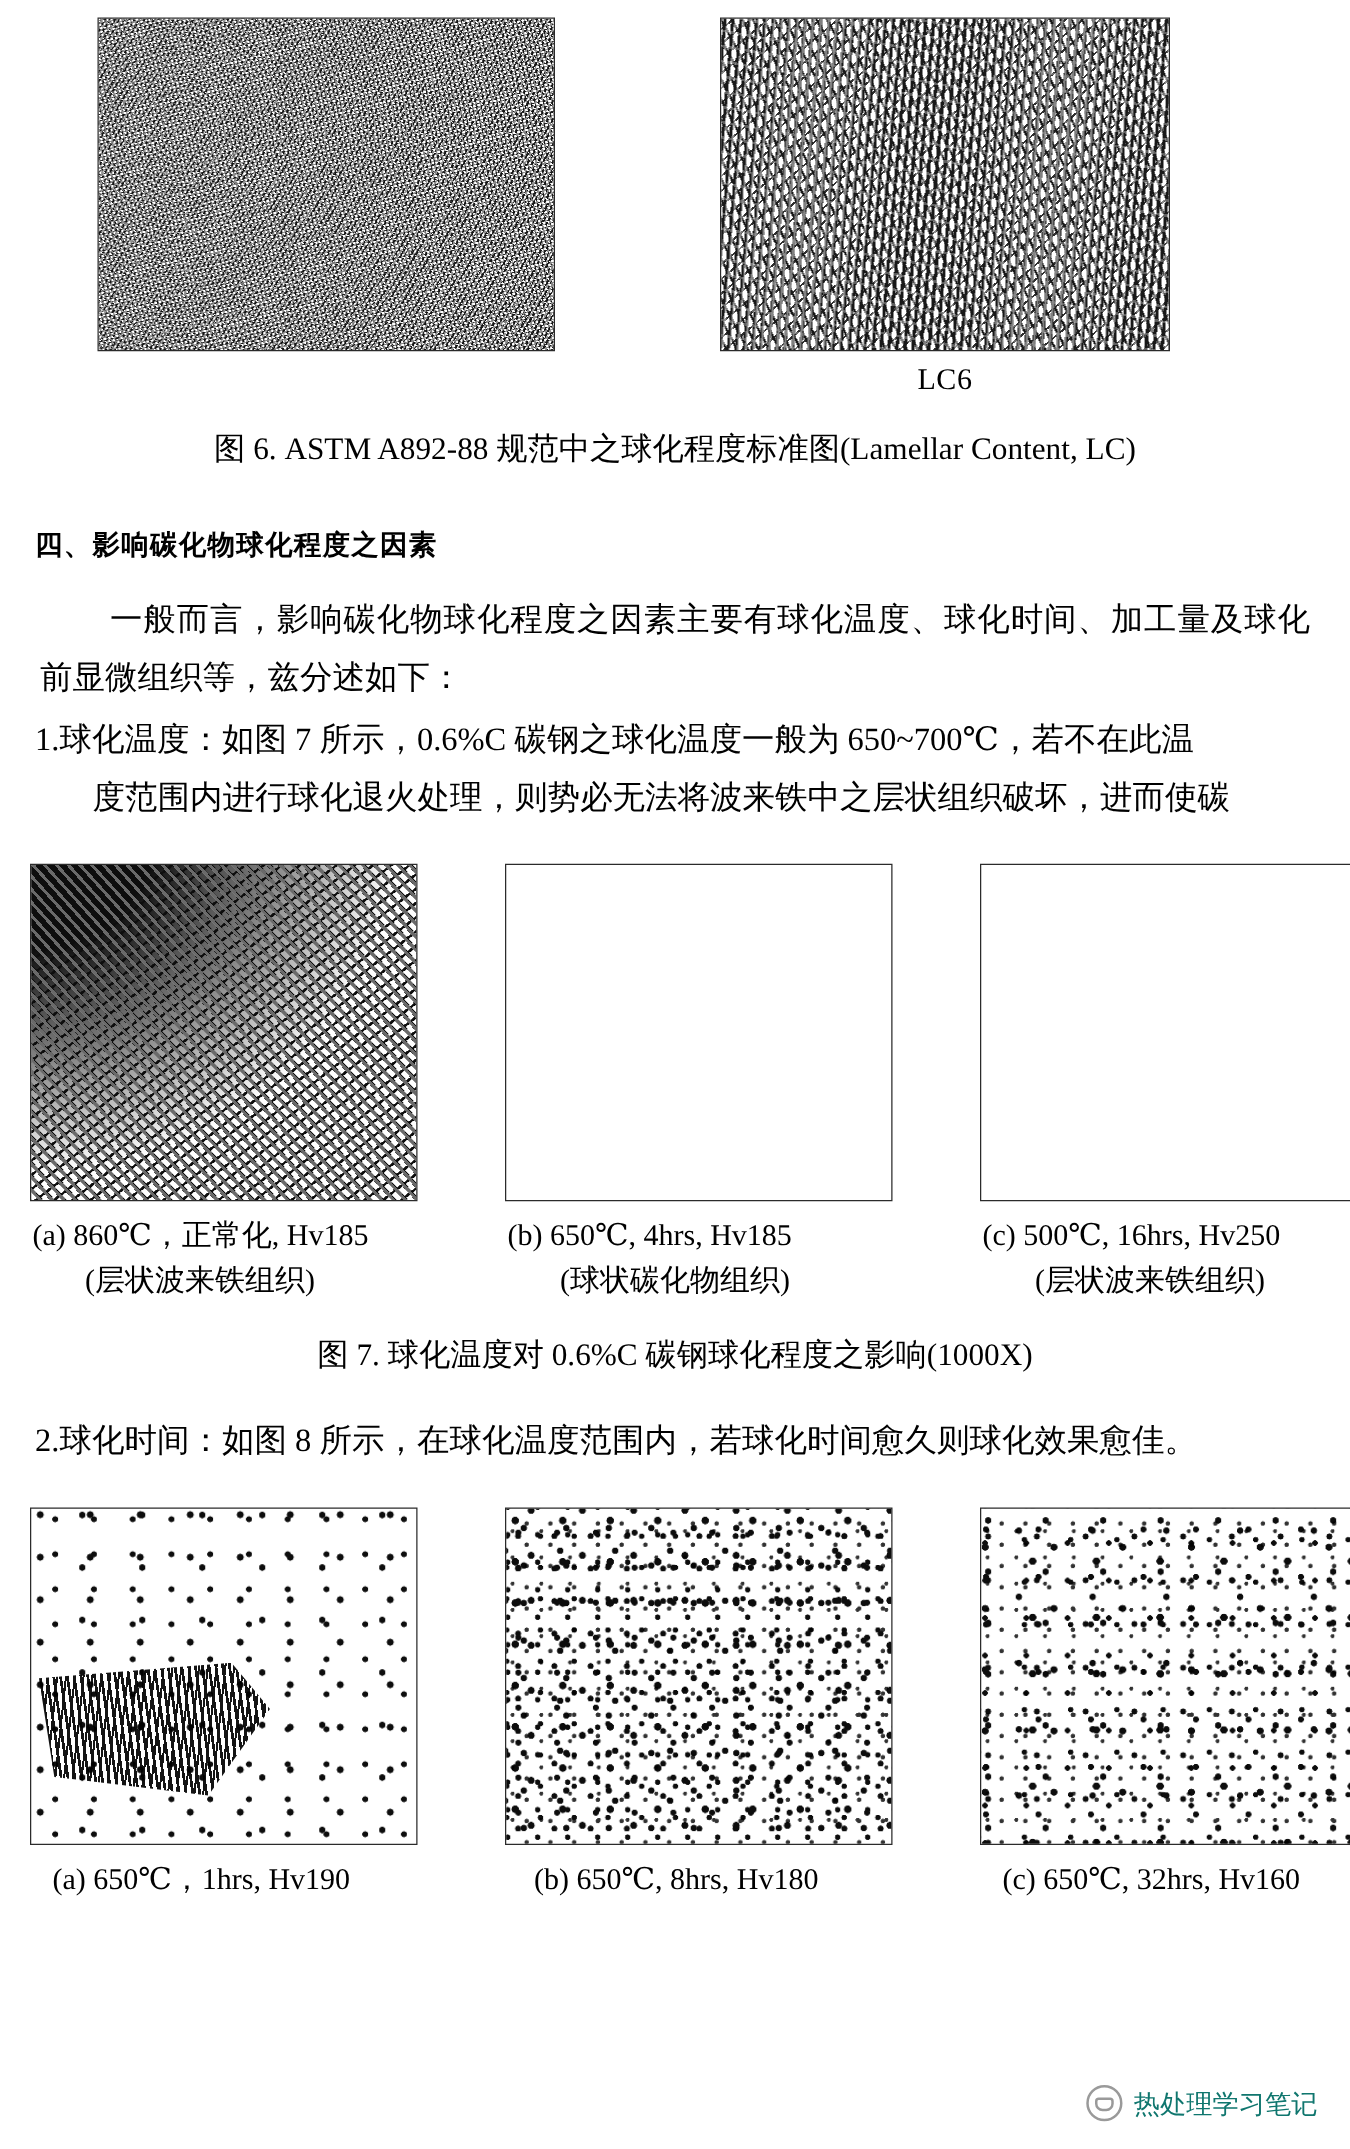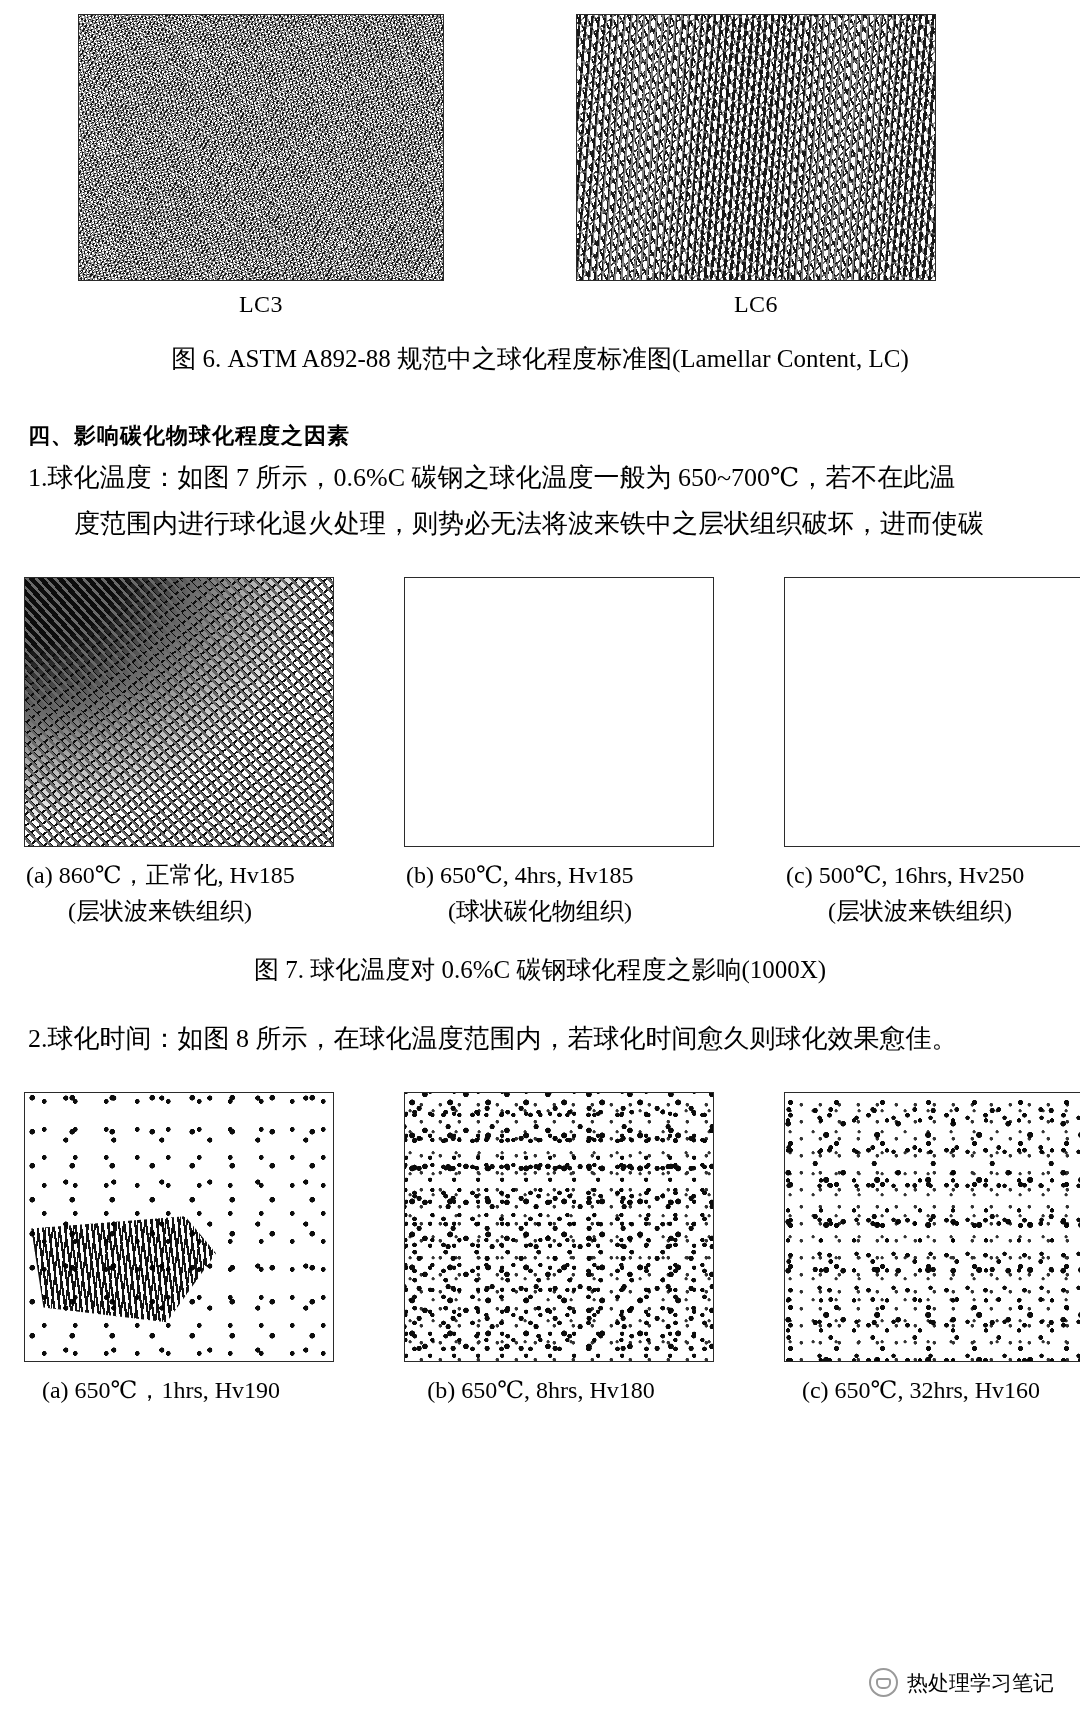--- a/index.html
+++ b/index.html
@@ -244,21 +244,21 @@
   .spacer-26 { height: 26px; }
 
   
   .watermark {
     position: absolute;
     right: 26px;
     bottom: 22px;
     display: flex;
     align-items: center;
     gap: 9px;
-    color: #000000;
+    color: #0f766e;
     font-size: 21px;
     font-family: "Liberation Sans", sans-serif;
   }
   .wm-circle {
     width: 25px;
     height: 25px;
     border-radius: 50%;
     border: 2px solid #9a9a9a;
     position: relative;
     flex: none;
@@ -273,31 +273,31 @@
   }
 </style>
 </head>
 <body>
 
 <div class="page">
 
   <div class="fig6-row">
     <div class="fig6-cell left">
       <div class="micro micro-lc3 tex-fine"></div>
-      <div class="caption-sm">LC3</div>
     </div>
     <div class="fig6-cell right">
       <div class="micro micro-lc6 tex-lamellar"></div>
       <div class="caption-sm">LC6</div>
     </div>
   </div>
   <div class="fig-caption">图 6. ASTM A892-88 规范中之球化程度标准图(Lamellar Content, LC)</div>
 
   <div class="section-head">四、影响碳化物球化程度之因素</div>
 
+  <div class="para indent">一般而言，影响碳化物球化程度之因素主要有球化温度、球化时间、加工量及球化前显微组织等，兹分述如下：</div>
 
   <div class="list-item">
     <span class="hang">1.球化温度：如图 7 所示，0.6%C 碳钢之球化温度一般为 650~700℃，若不在此温</span>
     <span class="cont">度范围内进行球化退火处理，则势必无法将波来铁中之层状组织破坏，进而使碳</span>
   </div>
 
   <div class="trio">
     <div class="trio-cell">
       <div class="trio-img tex-dark"></div>
       <div class="trio-cap">

